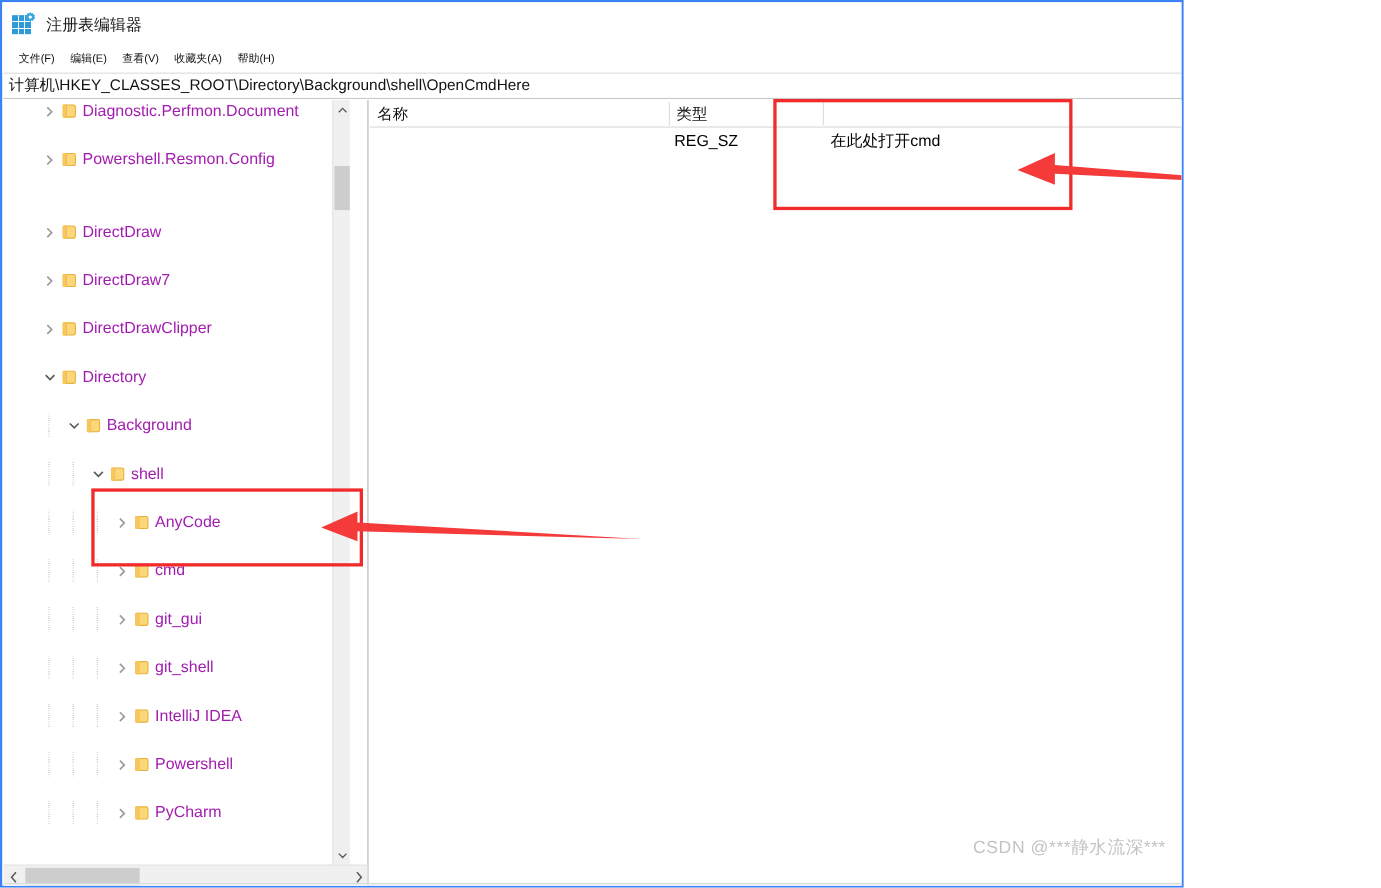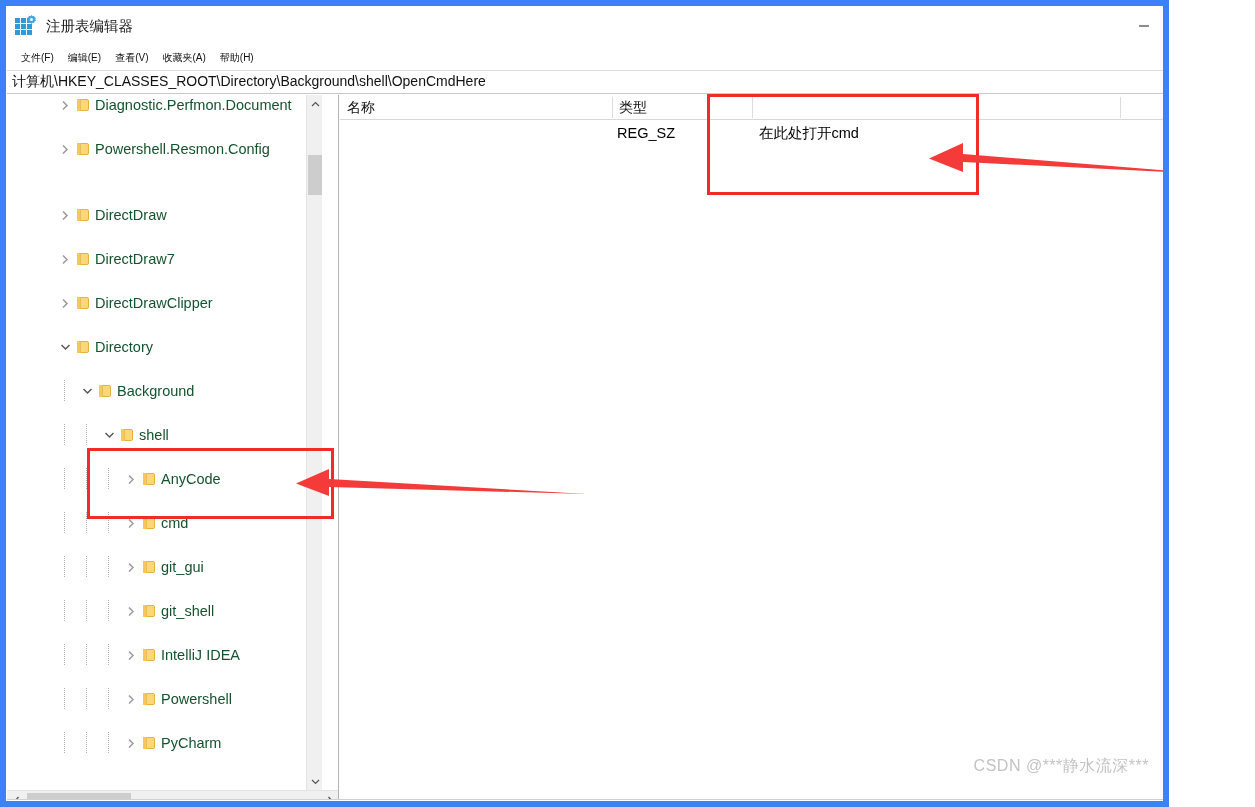--- a/index.html
+++ b/index.html
@@ -7,23 +7,23 @@
     margin: 0; padding: 0;
     width: 1255px; height: 807px;
     overflow: hidden;
     background: #ffffff;
     font-family: "Liberation Sans", "DejaVu Sans", sans-serif;
     -webkit-font-smoothing: antialiased;
   }
 
   #app {
     position: relative;
-    width: 1169px; height: 807px;
-    background: #ffffff;
-    border: 6px solid #3b82f6;
+    width: 1076px; height: 807px;
+    background: #ffffff;
+    border: 2px solid #3b82f6;
     overflow: hidden;
   }
 
   
   .titlebar {
     position: absolute; left: 0; top: 0;
     width: 1253px; height: 40px;
     background: #ffffff;
     display: flex; align-items: center;
   }
@@ -130,22 +130,21 @@
   .tree-rows {
     position: absolute; left: 0; top: -1px;
     width: 420px;
   }
   .tree-row {
     position: relative;
     height: 22px;
     display: flex; align-items: center;
     white-space: nowrap;
     font-size: 14.5px;
-    color: #14532d;
-    margin-left: 16px;
+    color: #a21caf;
   }
   .tree-row .guide {
     position: absolute; top: 0; width: 1px; height: 22px;
     background-image: linear-gradient(to bottom, #b0b0b0 0 1px, transparent 1px 2px);
     background-size: 1px 2px;
   }
   .tw {
     position: absolute;
     width: 16px; height: 22px;
     display: flex; align-items: center; justify-content: center;

